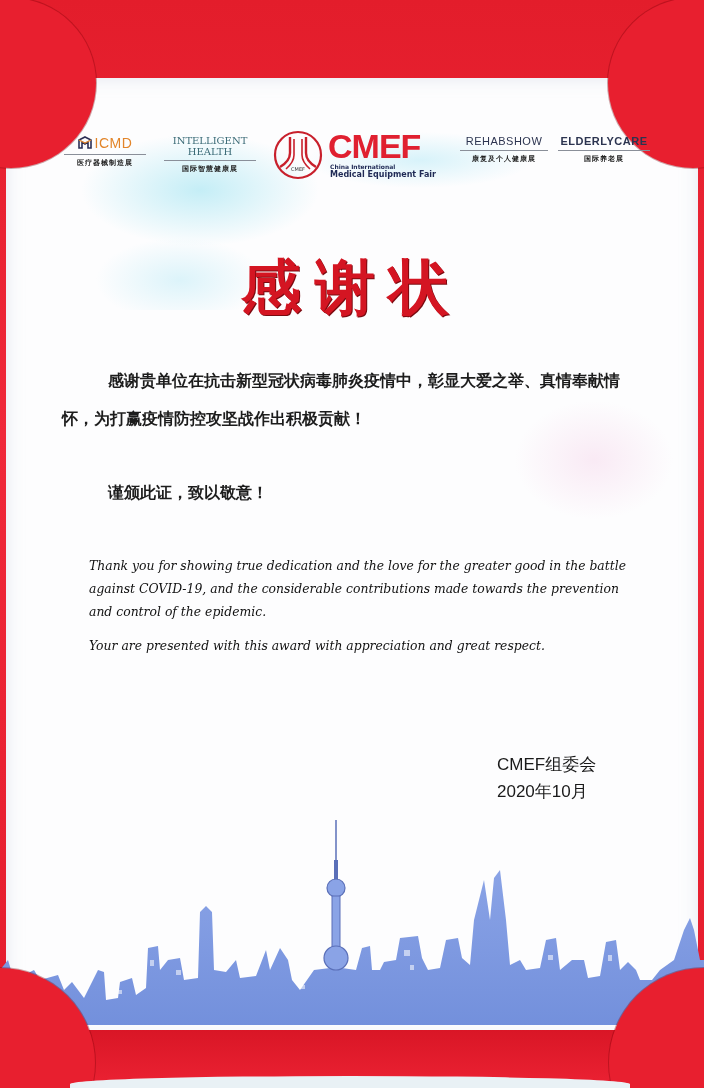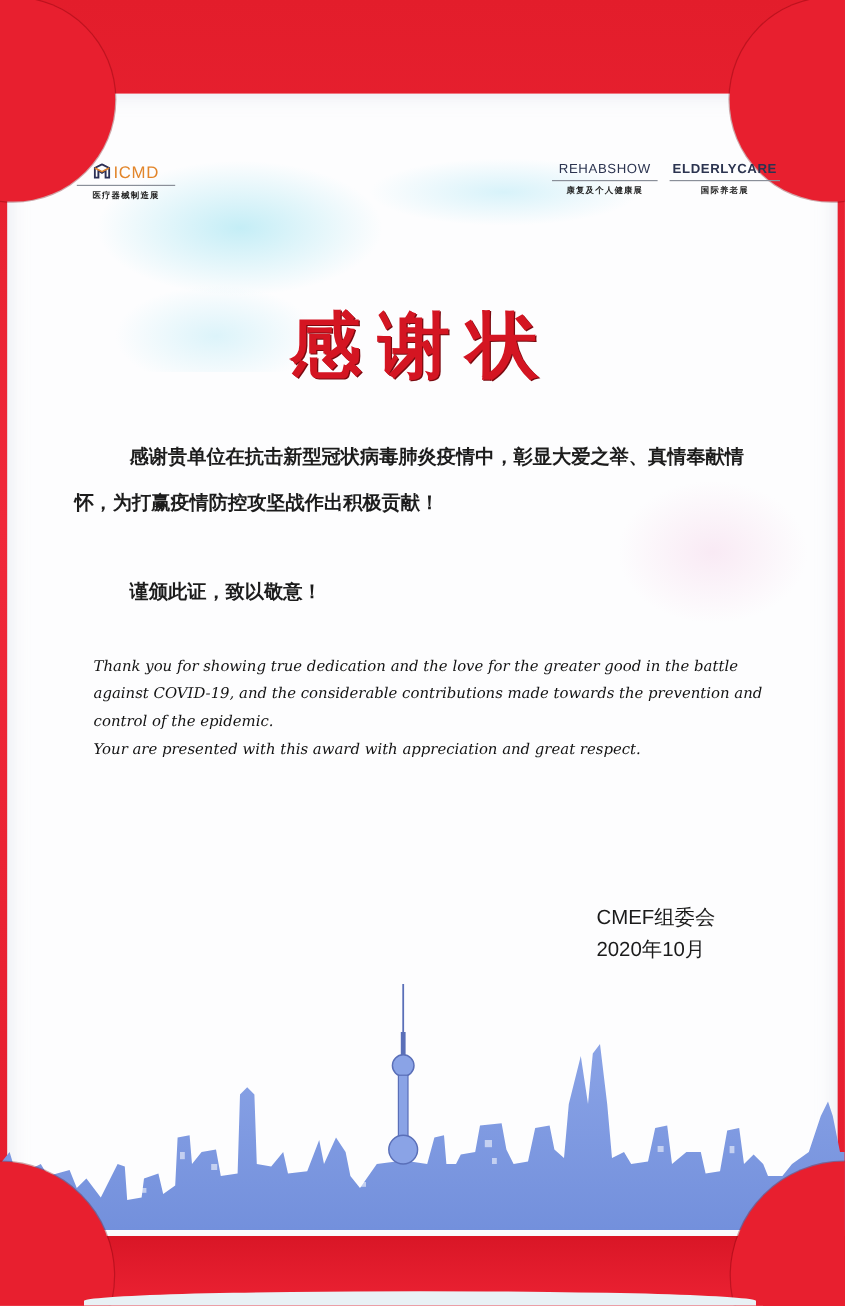--- a/index.html
+++ b/index.html
@@ -83,21 +83,21 @@
     font-family: "DejaVu Sans", sans-serif;
   }
   .body-cn .p1 { text-indent: 46px; margin: 0; }
   .body-cn .p2 { text-indent: 46px; margin: 36px 0 0; }
 
   .body-en {
     position: absolute; left: 78px; width: 560px; top: 543px;
     font-family: "DejaVu Serif", serif; font-style: italic;
     font-size: 12.4px; line-height: 23px; color: #111;
   }
-  .body-en p { margin: 0; }
+  .body-en p { margin: 11px; }
 
   .signature {
     position: absolute; left: 497px; top: 751px;
     font-family: "Liberation Sans", sans-serif; font-size: 17px; line-height: 27px; color: #1a1a1a;
   }
 
   .skyline { position: absolute; left: 0; top: 820px; width: 704px; height: 212px; }
   .bottom-band {
     position: absolute; left: 0; top: 1030px; width: 704px; height: 58px;
     background: linear-gradient(180deg, #d91626 0%, #ec2233 100%);
@@ -125,21 +125,39 @@
     <div class="word">
       <svg class="cube" viewBox="0 0 14 14">
         <path d="M7 1 L13 4 L13 12 L10 12 L10 6 L7 8 L4 6 L4 12 L1 12 L1 4 Z" fill="none" stroke="#2b2f55" stroke-width="1.6"></path>
         <path d="M1 4 L7 7 L13 4" fill="none" stroke="#e2852a" stroke-width="1.2"></path>
       </svg><span>ICMD</span>
     </div>
     <div class="rule"></div>
     <div class="sub">医疗器械制造展</div>
   </div>
 
-
+  <div class="logo logo-ih">
+    <div class="word">INTELLIGENT HEALTH</div>
+    <div class="rule"></div>
+    <div class="sub">国际智慧健康展</div>
+  </div>
+
+  <div class="logo logo-cmef">
+    <svg class="emblem" viewBox="0 0 52 52">
+      <circle cx="26" cy="26" r="23" fill="none" stroke="#c8202c" stroke-width="2.2"></circle>
+      <path d="M18 8 L18 24 Q18 32 8 38" fill="none" stroke="#c8202c" stroke-width="2.4"></path>
+      <path d="M34 8 L34 24 Q34 32 44 38" fill="none" stroke="#c8202c" stroke-width="2.4"></path>
+      <path d="M22 10 L22 26 Q22 33 14 40" fill="none" stroke="#c8202c" stroke-width="1.6"></path>
+      <path d="M30 10 L30 26 Q30 33 38 40" fill="none" stroke="#c8202c" stroke-width="1.6"></path>
+      <text x="26" y="42" font-size="5" text-anchor="middle" fill="#333" font-family="DejaVu Sans, sans-serif">CMEF</text>
+    </svg>
+    <div class="big">CMEF</div>
+    <div class="small1">China International</div>
+    <div class="small2">Medical Equipment Fair</div>
+  </div>
 
   <div class="logo logo-rehab">
     <div class="word">REHABSHOW</div>
     <div class="rule"></div>
     <div class="sub">康复及个人健康展</div>
   </div>
 
   <div class="logo logo-elder">
     <div class="word">ELDERLYCARE</div>
     <div class="rule"></div>

